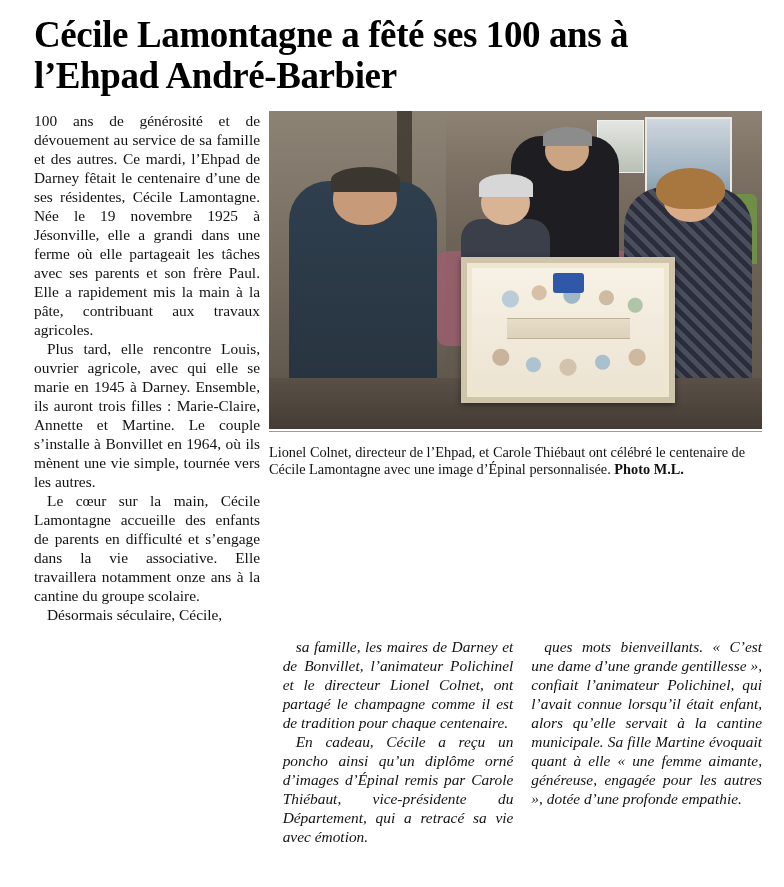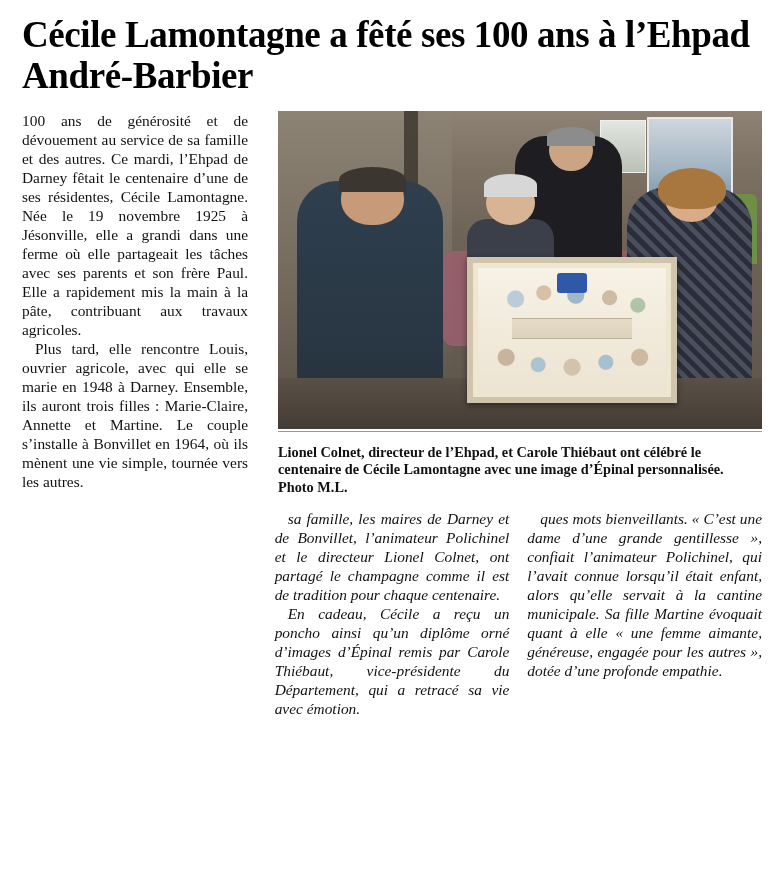--- a/index.html
+++ b/index.html
@@ -13,40 +13,40 @@
     font-family: "Liberation Serif", serif;
     color: #111111;
     position: relative;
     overflow: hidden;
   }
   .page {
     width: 784px;
     height: 887px;
     position: relative;
     box-sizing: border-box;
-    padding: 14px 22px 10px 22px;
+    padding: 14px 22px 10px 34px;
   }
   .headline {
     font-family: "Liberation Serif", serif;
     font-weight: bold;
     font-size: 37px;
     line-height: 1.12;
     letter-spacing: -0.4px;
     color: #000000;
     margin: 0 0 14px 0;
     padding-right: 10px;
   }
   .rule {
     border: 0;
     border-top: 1px solid #9a9a9a;
     margin: 2px 0 12px 0;
   }
   .top-area {
     display: flex;
-    gap: 30px;
+    gap: 9px;
     align-items: flex-start;
   }
   .col-left {
     width: 226px;
     flex: 0 0 226px;
   }
   .col-right {
     flex: 1 1 auto;
   }
   .body-text p {
@@ -241,21 +241,21 @@
     background: linear-gradient(180deg,#e6dcc8 0%, #ddd2bb 100%);
     border-top: 1px solid #bdb199;
     border-bottom: 1px solid #bdb199;
   }
   .caption {
     font-size: 14.3px;
     line-height: 1.22;
     margin-top: 7px;
     text-align: left;
   }
-  .caption b { font-weight: bold; }
+  .caption b { font-weight: normal; }
   .caption .credit { font-weight: bold; }
   .bottom-cols {
     display: flex;
     gap: 18px;
     margin-top: 13px;
   }
   .bcol {
     flex: 1 1 0;
     min-width: 0;
   }
@@ -275,21 +275,23 @@
 <body>
 
 <div class="page">
 
   <h1 class="headline">Cécile Lamontagne a fêté ses 100 ans à l’Ehpad André-Barbier</h1>
 
   <div class="top-area">
 
     <div class="col-left body-text left-stack">
       <p class="first">100 ans de générosité et de dévouement au service de sa famille et des autres. Ce mardi, l’Ehpad de Darney fêtait le centenaire d’une de ses résidentes, Cécile Lamontagne. Née le 19 novembre 1925 à Jésonville, elle a grandi dans une ferme où elle partageait les tâches avec ses parents et son frère Paul. Elle a rapidement mis la main à la pâte, contribuant aux travaux agricoles.</p>
-      <p>Plus tard, elle rencontre Louis, ouvrier agricole, avec qui elle se marie en 1948 à Darney. Ensemble, ils auront trois filles : Marie-Claire, Annette et Martine. Le couple s’installe à Bonvillet en 1964, où ils mènent une vie simple, tournée vers les autres.</p>
+      <p>Plus tard, elle rencontre Louis, ouvrier agricole, avec qui elle se marie en 1945 à Darney. Ensemble, ils auront trois filles : Marie-Claire, Annette et Martine. Le couple s’installe à Bonvillet en 1964, où ils mènent une vie simple, tournée vers les autres.</p>
+      <p>Le cœur sur la main, Cécile Lamontagne accueille des enfants de parents en difficulté et s’engage dans la vie associative. Elle travaillera notamment onze ans à la cantine du groupe scolaire.</p>
+      <p>Désormais séculaire, Cécile,</p>
     </div>
 
     <div class="col-right">
       <div class="photo-wrap">
         <div class="photo">
           <div class="ph-bg"></div>
           <div class="ph-wall-left"></div>
           <div class="ph-doorframe"></div>
           <div class="ph-poster"></div>
           <div class="ph-poster2"></div>

